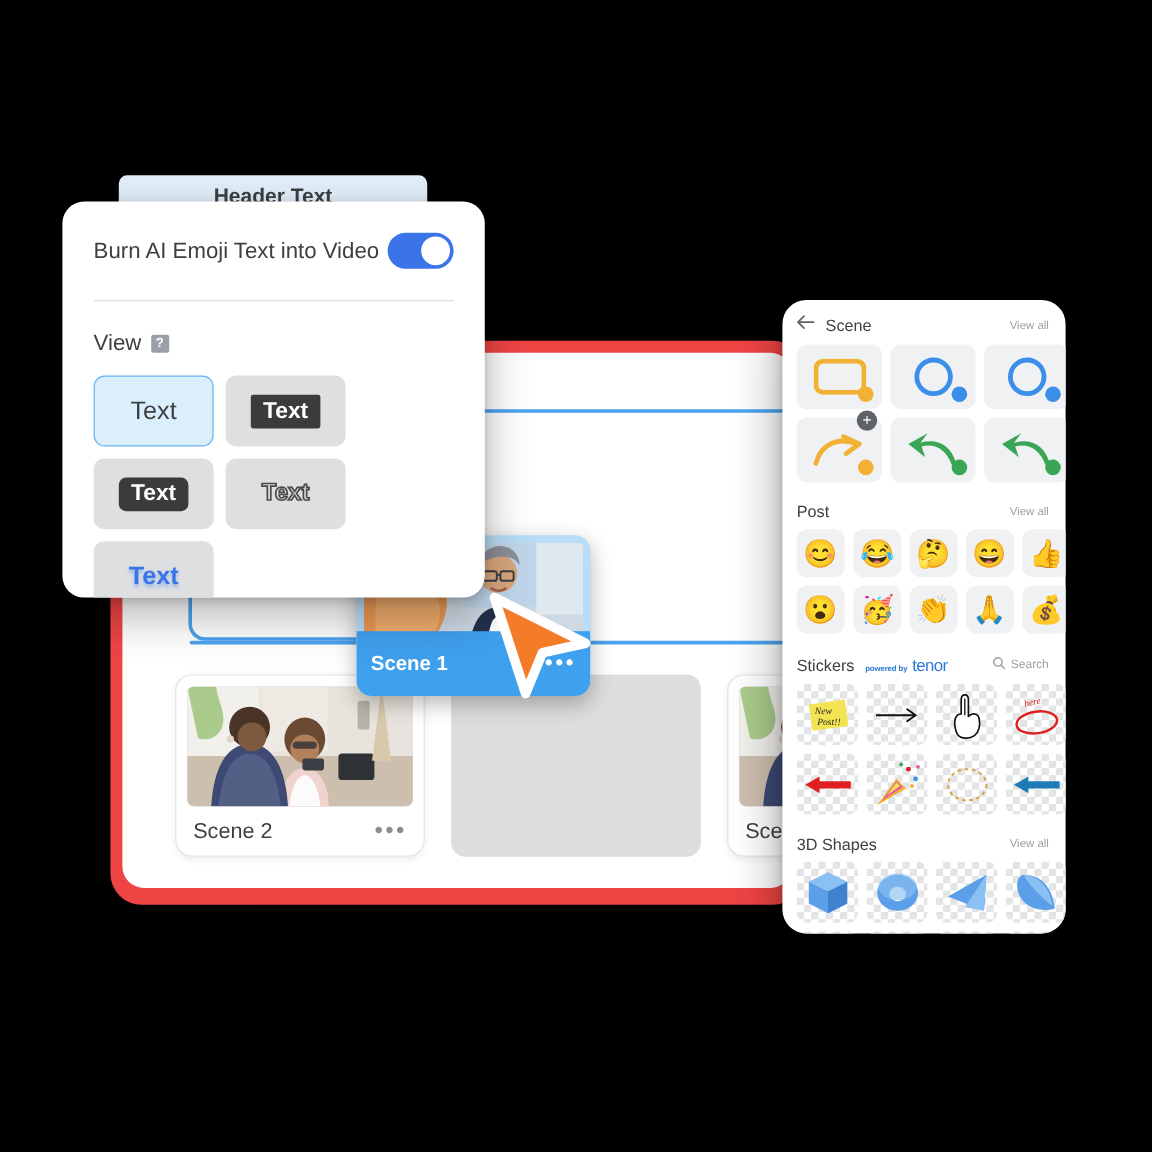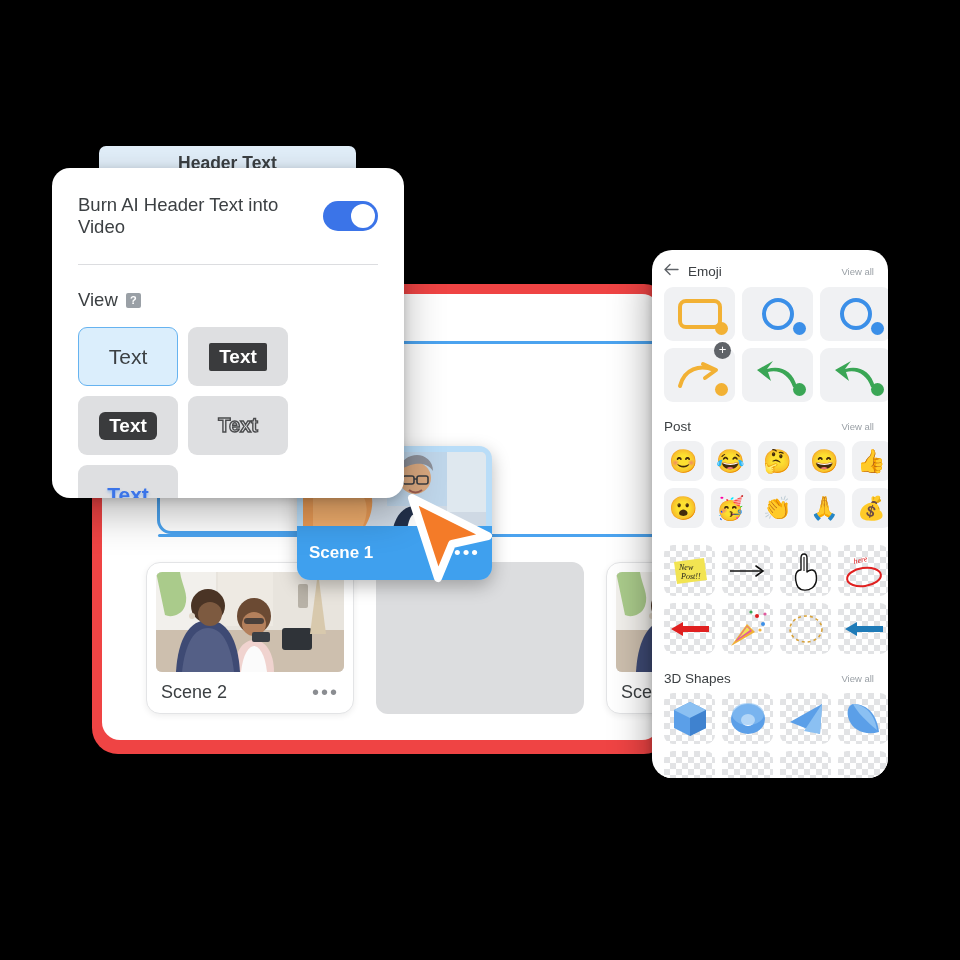--- a/index.html
+++ b/index.html
@@ -299,21 +299,21 @@
     </svg>
   </div>
 
   <div id="header-tab">
     <span>Header Text</span>
   </div>
 
   <div id="header-panel">
 
     <div class="burn-row">
-      <span class="burn-label">Burn AI Header Text into Video</span>
+      <span class="burn-label">Burn AI Emoji Text into Video</span>
       <div class="toggle">
         <div class="knob"></div>
       </div>
     </div>
 
     <div class="hr"></div>
 
     <div class="style-row-label">
       <span class="lab">View</span>
       <span class="qmark">?</span>
@@ -341,21 +341,21 @@
 
   <div id="shapes-panel">
 
     <div class="sec-head">
       <div class="sec-head-left">
         <span>
           <svg width="15" height="13" viewBox="0 0 15 13">
               <path d="M6 1.5L1 6.5L6 11.5M1 6.5H14" stroke="#5f6368" stroke-width="1.4" fill="none" stroke-linecap="round" stroke-linejoin="round"></path>
             </svg>
         </span>
-        <span class="sec-title">Emoji</span>
+        <span class="sec-title">Scene</span>
       </div>
       <span class="view-all">View all</span>
     </div>
 
     <div class="grid-row">
       <div class="tile">
         <svg width="44" height="30" viewBox="0 0 44 30">
             <rect x="2" y="2" width="40" height="26" rx="6" fill="none" stroke="#f2b134" stroke-width="4"></rect>
           </svg>
         <span class="dotbadge" style="background:#f2b134"></span>
@@ -414,20 +414,38 @@
     <div class="grid-row">
       <span class="emoji-tile">😮</span>
       <span class="emoji-tile">🥳</span>
       <span class="emoji-tile">👏</span>
       <span class="emoji-tile">🙏</span>
       <span class="emoji-tile">💰</span>
     </div>
 
     <div class="sec-gap"></div>
 
+    <div class="sec-head">
+      <div class="sec-head-left">
+        <span class="sec-title">Stickers</span>
+        <span class="tenor-wrap">
+          <span class="tenor-pb">powered by</span>
+          <span class="tenor-logo">tenor</span>
+        </span>
+      </div>
+      <span class="search-wrap">
+        <span>
+          <svg width="11" height="11" viewBox="0 0 11 11">
+              <circle cx="4.6" cy="4.6" r="3.5" fill="none" stroke="#9aa0a6" stroke-width="1.2"></circle>
+              <line x1="7.3" y1="7.3" x2="10.2" y2="10.2" stroke="#9aa0a6" stroke-width="1.2" stroke-linecap="round"></line>
+            </svg>
+        </span>
+        <span class="search-lbl">Search</span>
+      </span>
+    </div>
 
     <div class="grid-row">
       <span class="sticker-tile">
         <svg width="40" height="34" viewBox="0 0 40 34">
             <path d="M4 8l30-4 3 22-30 4z" fill="#f2e452"></path>
             <text x="9" y="16" font-size="8" font-family="Liberation Serif, serif" font-style="italic" fill="#1a1a1a">New</text>
             <text x="11" y="25" font-size="8" font-family="Liberation Serif, serif" font-style="italic" fill="#1a1a1a">Post!!</text>
           </svg>
       </span>
       <span class="sticker-tile">

